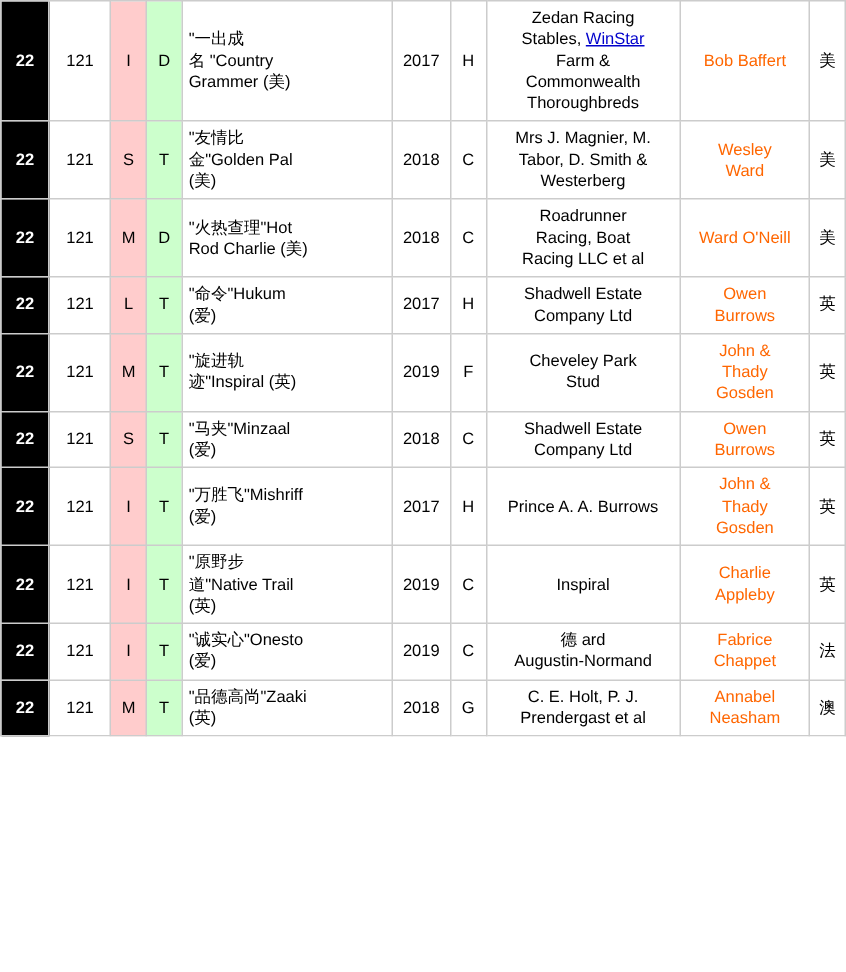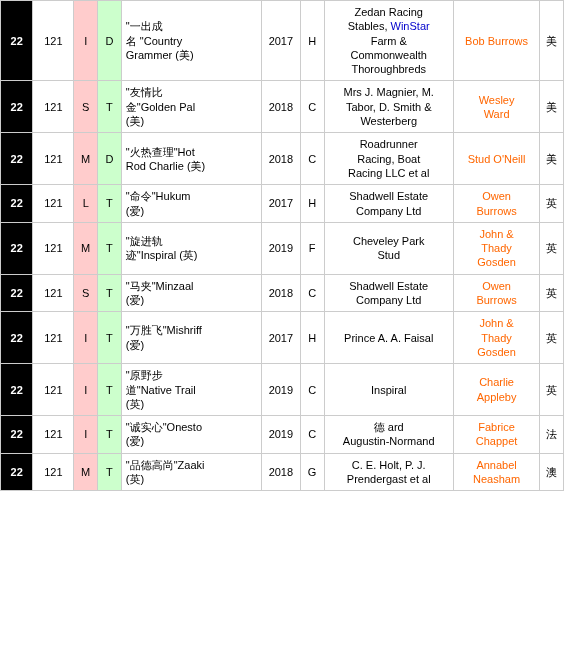--- a/index.html
+++ b/index.html
@@ -37,22 +37,22 @@
 <table>
   <tbody id="table-body">
   <tr>
     <td class="col-num" style="background:#000;color:#fff;font-weight:bold;">22</td>
     <td class="col-weight">121</td>
     <td class="col-letter1" style="background:#ffcccc">I</td>
     <td class="col-letter2" style="background:#ccffcc">D</td>
     <td class="col-name" style="text-align:left;padding-left:4px;">"一出成<br>名 "Country<br>Grammer (美)</td>
     <td class="col-year">2017</td>
     <td class="col-sex">H</td>
-    <td class="col-owner">Zedan Racing<br>Stables, <span style="color:#0000cc">WinStar</span><br>Farm &amp;<br>Commonwealth<br>Thoroughbreds</td>
-    <td class="col-trainer" style="color:#ff6600">Bob Burrows</td>
+    <td class="col-owner">Zedan Racing<br>Stables, <span style="text-decoration:underline;color:#0000cc">WinStar</span><br>Farm &amp;<br>Commonwealth<br>Thoroughbreds</td>
+    <td class="col-trainer" style="color:#ff6600">Bob Baffert</td>
     <td class="col-country">美</td>
   </tr>
       <tr>
     <td class="col-num" style="background:#000;color:#fff;font-weight:bold;">22</td>
     <td class="col-weight">121</td>
     <td class="col-letter1" style="background:#ffcccc">S</td>
     <td class="col-letter2" style="background:#ccffcc">T</td>
     <td class="col-name" style="text-align:left;padding-left:4px;">"友情比<br>金"Golden Pal<br>(美)</td>
     <td class="col-year">2018</td>
     <td class="col-sex">C</td>
@@ -62,21 +62,21 @@
   </tr>
       <tr>
     <td class="col-num" style="background:#000;color:#fff;font-weight:bold;">22</td>
     <td class="col-weight">121</td>
     <td class="col-letter1" style="background:#ffcccc">M</td>
     <td class="col-letter2" style="background:#ccffcc">D</td>
     <td class="col-name" style="text-align:left;padding-left:4px;">"火热查理"Hot<br>Rod Charlie (美)</td>
     <td class="col-year">2018</td>
     <td class="col-sex">C</td>
     <td class="col-owner">Roadrunner<br>Racing, Boat<br>Racing LLC et al</td>
-    <td class="col-trainer" style="color:#ff6600">Stud O'Neill</td>
+    <td class="col-trainer" style="color:#ff6600">Ward O'Neill</td>
     <td class="col-country">美</td>
   </tr>
       <tr>
     <td class="col-num" style="background:#000;color:#fff;font-weight:bold;">22</td>
     <td class="col-weight">121</td>
     <td class="col-letter1" style="background:#ffcccc">L</td>
     <td class="col-letter2" style="background:#ccffcc">T</td>
     <td class="col-name" style="text-align:left;padding-left:4px;">"命令"Hukum<br>(爱)</td>
     <td class="col-year">2017</td>
     <td class="col-sex">H</td>
@@ -109,21 +109,21 @@
     <td class="col-country">英</td>
   </tr>
       <tr>
     <td class="col-num" style="background:#000;color:#fff;font-weight:bold;">22</td>
     <td class="col-weight">121</td>
     <td class="col-letter1" style="background:#ffcccc">I</td>
     <td class="col-letter2" style="background:#ccffcc">T</td>
     <td class="col-name" style="text-align:left;padding-left:4px;">"万胜飞"Mishriff<br>(爱)</td>
     <td class="col-year">2017</td>
     <td class="col-sex">H</td>
-    <td class="col-owner">Prince A. A. Faisal</td>
+    <td class="col-owner">Prince A. A. Burrows</td>
     <td class="col-trainer" style="color:#ff6600">John &amp;<br>Thady<br>Gosden</td>
     <td class="col-country">英</td>
   </tr>
       <tr>
     <td class="col-num" style="background:#000;color:#fff;font-weight:bold;">22</td>
     <td class="col-weight">121</td>
     <td class="col-letter1" style="background:#ffcccc">I</td>
     <td class="col-letter2" style="background:#ccffcc">T</td>
     <td class="col-name" style="text-align:left;padding-left:4px;">"原野步<br>道"Native Trail<br>(英)</td>
     <td class="col-year">2019</td>

